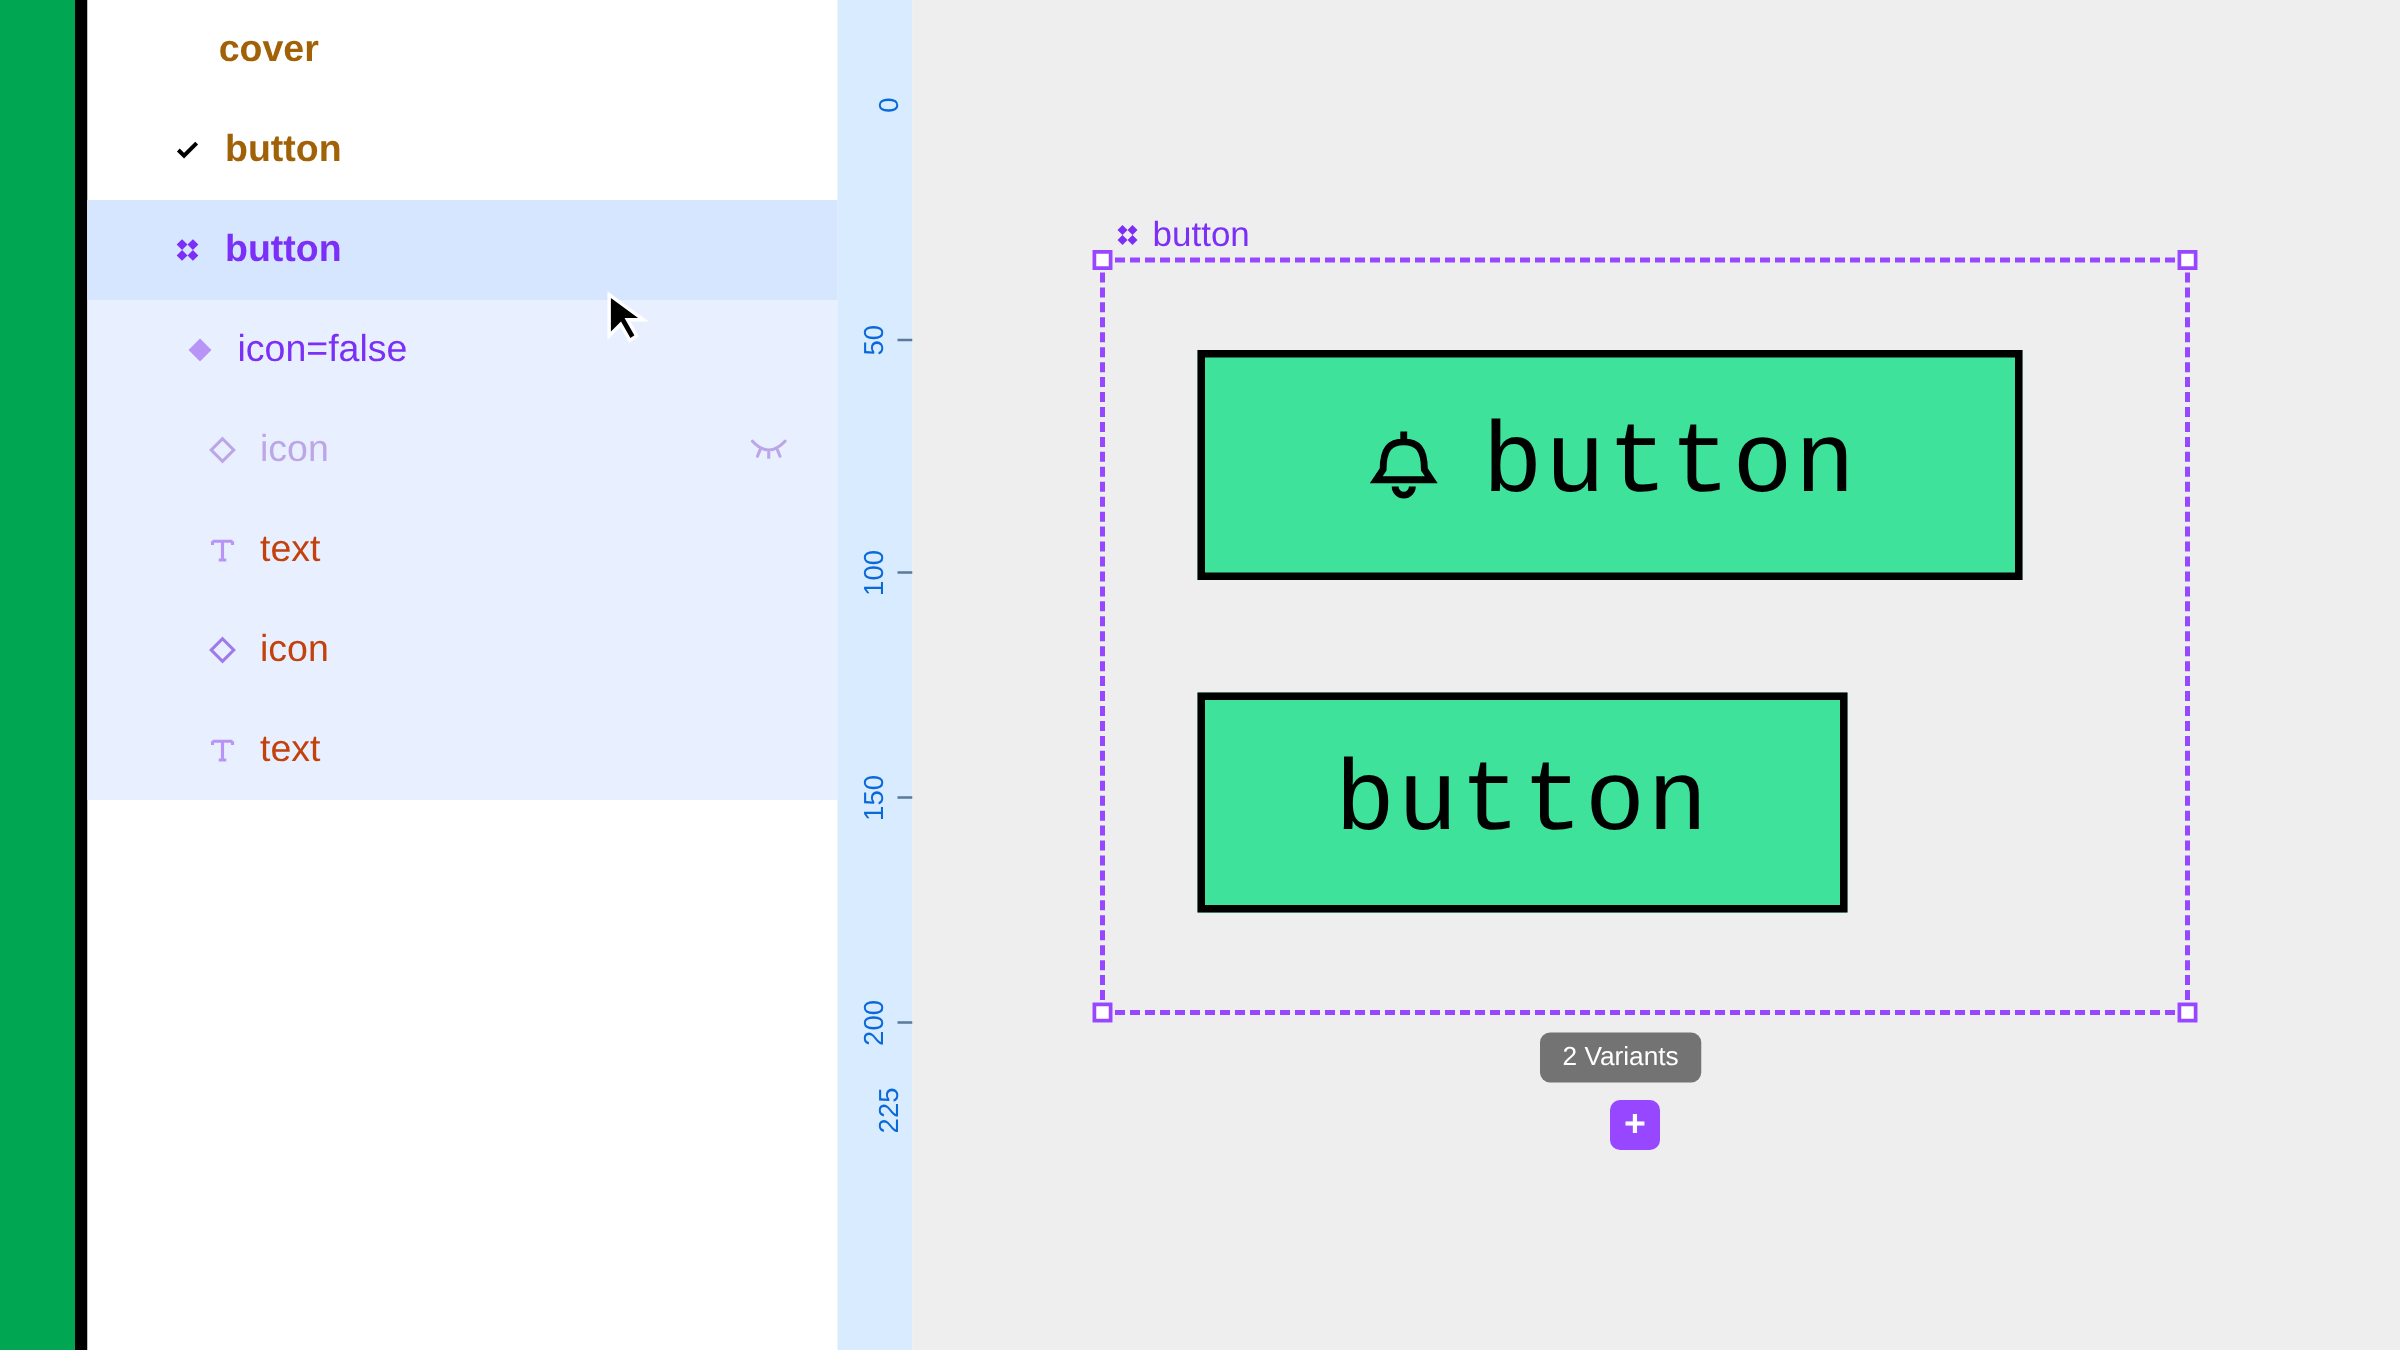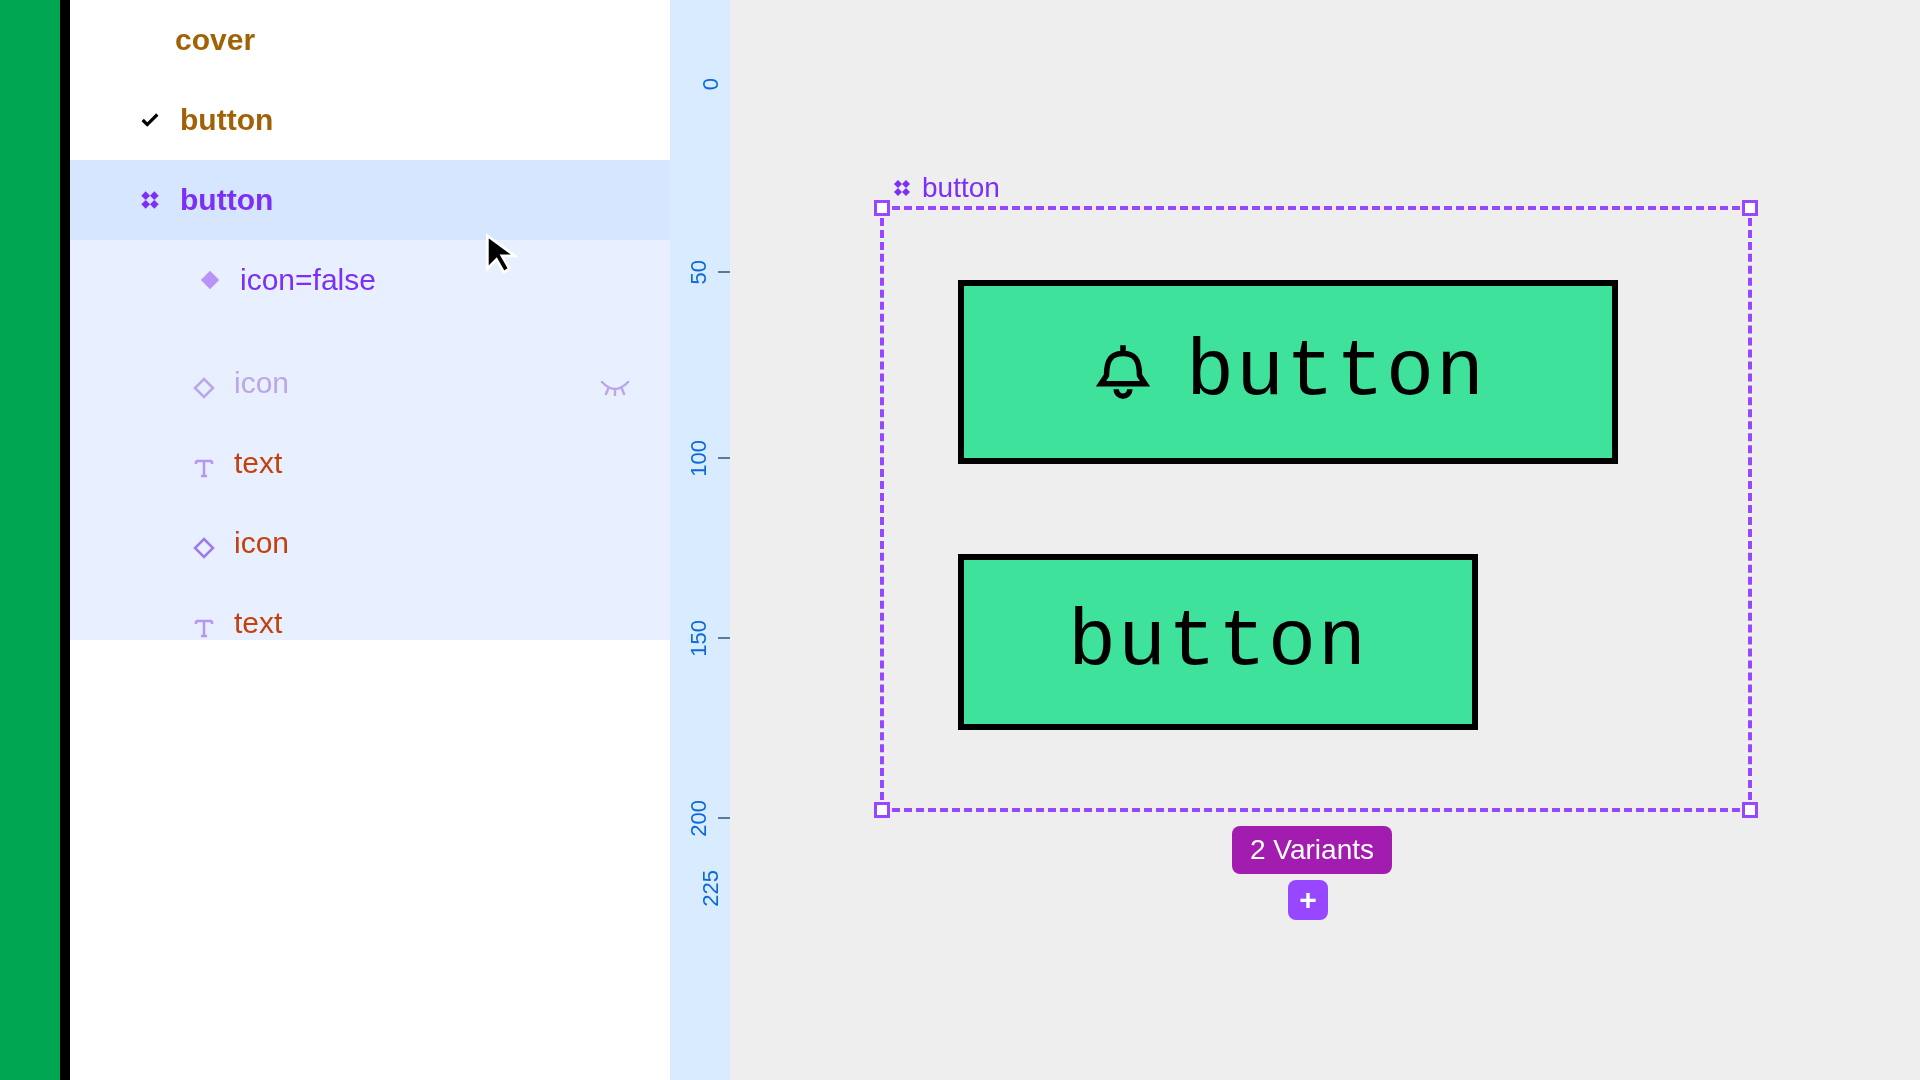--- a/index.html
+++ b/index.html
@@ -54,23 +54,23 @@
       background: #e8f0ff;
     }
     .layer-component {
       padding-left: 50px;
       background: #d6e6ff;
     }
     .layer-component .layer-label {
       color: #7b2ff7;
       font-weight: 700;
     }
-    .layer-variant { padding-left: 110px; }
+    .layer-variant { padding-left: 60px; }
     .layer-variant .layer-label { color: #7b2ff7; font-weight: 500; }
-    .layer-child { padding-left: 104px; align-items: flex-end; }
+    .layer-child { padding-left: 78px; }
     .layer-child .layer-label { color: #c2410c; font-weight: 500; }
     .hidden-layer .layer-label { color: #bda6e8; }
     .hidden-indicator {
       position: absolute;
       right: 40px;
       color: #bda6e8;
     }
     .checkmark-icon { width: 22px; height: 22px; }
     .component-set-icon { width: 26px; height: 26px; }
     .variant-icon { width: 22px; height: 22px; }
@@ -141,23 +141,23 @@
     .btn-variant .btn-text {
       font-family: "Courier New", monospace;
       font-size: 80px;
       font-weight: 500;
       color: #000;
       letter-spacing: 2px;
     }
     .bell-icon { width: 66px; height: 66px; }
     .variants-badge {
       position: absolute;
-      background: #a21caf;
+      background: #737373;
       color: #fff;
-      font-size: 28px;
+      font-size: 21px;
       font-weight: 500;
       padding: 8px 18px;
       border-radius: 8px;
     }
     .add-variant-btn {
       position: absolute;
       width: 40px; height: 40px;
       background: #9747ff;
       border-radius: 8px;
       display: flex;

